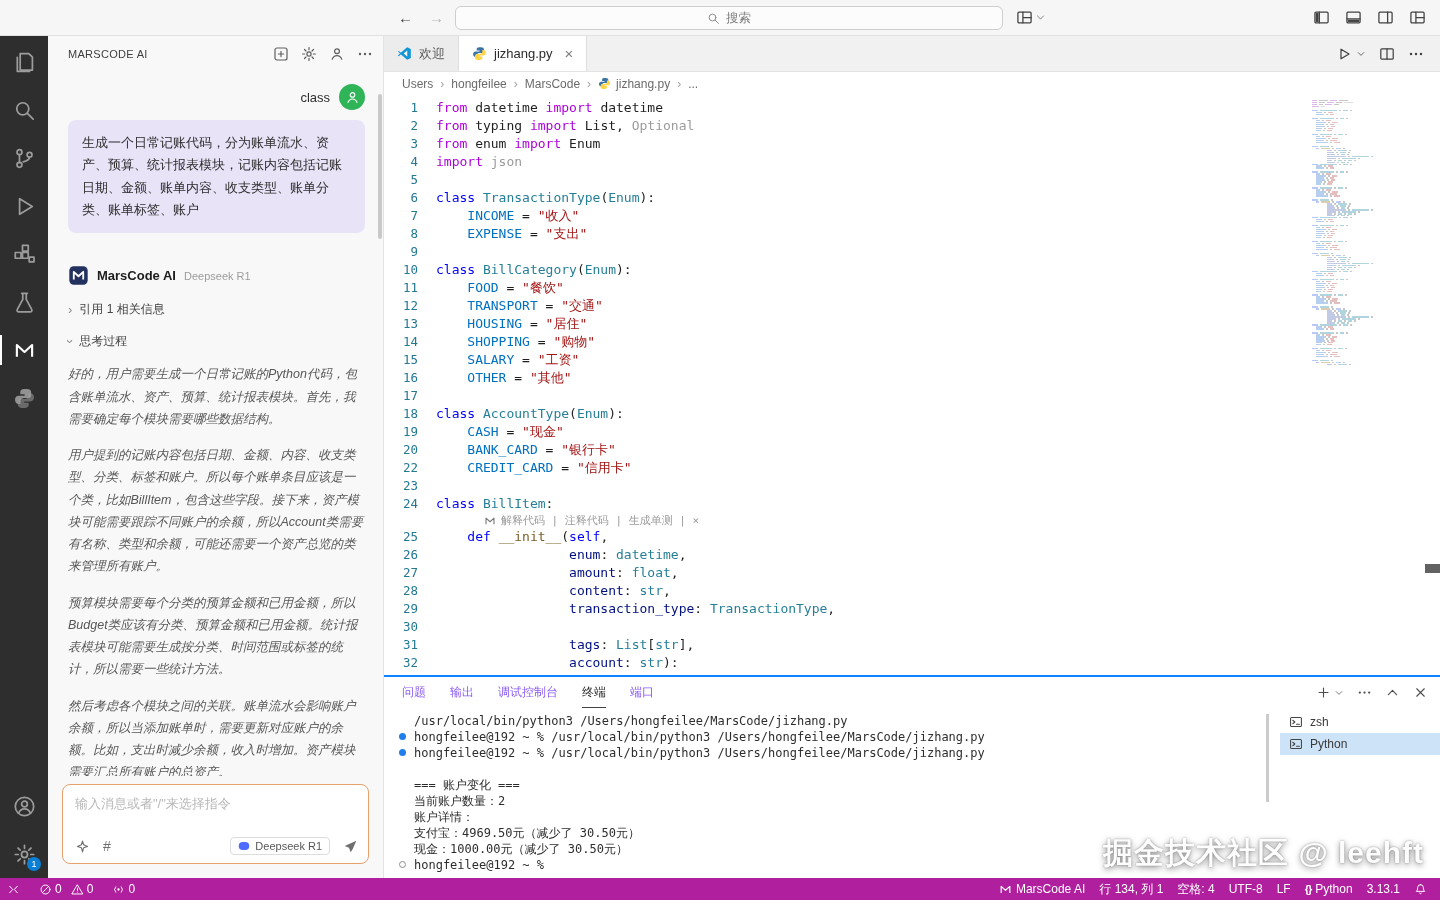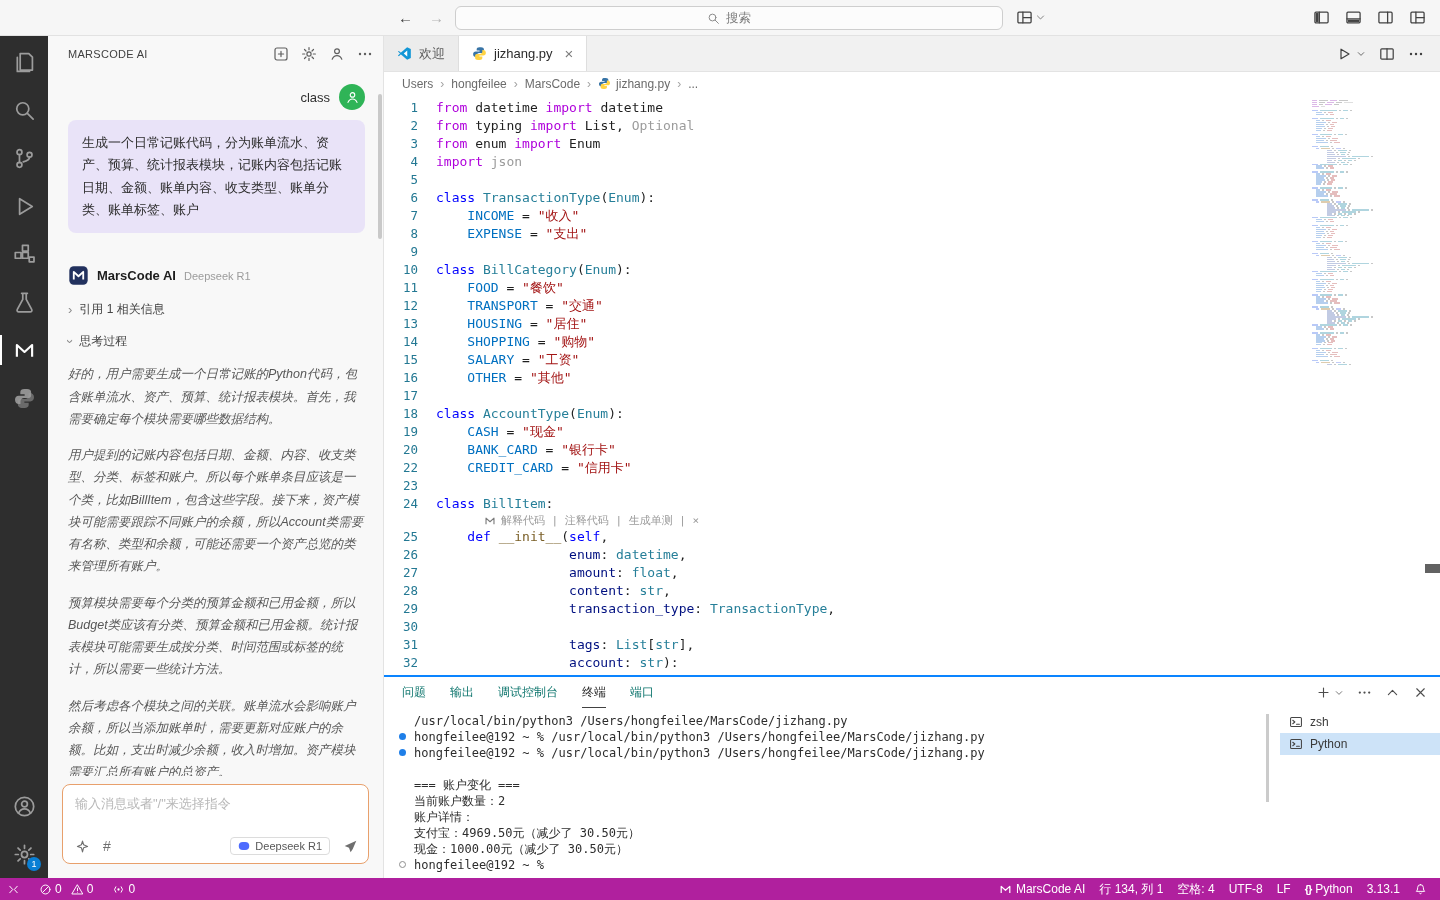--- a/index.html
+++ b/index.html
@@ -92,21 +92,21 @@
 .lens-row .ic{width:12px;height:12px;color:#7a7a7a;}
 .lens-text{font-size:11px;color:#9a9a9a;cursor:pointer;}
 .minimap{position:absolute;top:4px;right:16px;width:112px;}
 .mm-row{height:1.4px;margin-bottom:0.6px;display:flex;gap:2px;}
 .mm-seg{height:100%;opacity:.55;flex:none;}
 .overview-mark{position:absolute;right:0;top:468px;width:15px;height:9px;background:#474747;opacity:.85;}
 
 
 .panel{height:203px;min-height:203px;border-top:2px solid #0a84ff;display:flex;flex-direction:column;background:#fff;}
 .panel-head{height:31px;min-height:31px;display:flex;align-items:center;padding:0 12px 0 18px;}
-.ptab{font-size:12px;color:#0f766e;margin-right:24px;height:31px;display:flex;align-items:center;border-bottom:1.5px solid transparent;cursor:pointer;}
+.ptab{font-size:12px;color:#8b5cf6;margin-right:24px;height:31px;display:flex;align-items:center;border-bottom:1.5px solid transparent;cursor:pointer;}
 .ptab.active{color:#2b2b2b;border-bottom-color:#424242;}
 .panel-actions{margin-left:auto;display:flex;align-items:center;gap:13px;color:#4d4d4d;}
 .panel-actions .ic{width:15px;height:15px;cursor:pointer;}
 .panel-actions .ic.sm{width:10px;height:10px;margin-left:-10px;}
 .panel-body{flex:1;position:relative;min-height:0;}
 .terminal{position:absolute;left:0;top:5px;right:172px;bottom:0;padding-left:30px;font-family:"DejaVu Sans Mono","Liberation Mono",monospace;font-size:12px;line-height:16px;color:#2d2d2d;}
 .term-line{position:relative;white-space:pre;height:16px;}
 .term-dot{position:absolute;left:-15px;top:4px;width:7px;height:7px;border-radius:50%;}
 .term-dot.blue{background:#1f7fe8;}
 .term-dot.empty{width:7px;height:7px;border:1px solid #8f8f8f;background:transparent;}
@@ -1431,13 +1431,14 @@
           <span class="ic">
             <svg viewBox="0 0 16 16">
               <path d="M8 2a3.5 3.5 0 0 0-3.5 3.5c0 3-.9 4-1.6 4.8h10.2c-.7-.8-1.6-1.8-1.6-4.8A3.5 3.5 0 0 0 8 2z" stroke="currentColor" fill="none" stroke-width="1.2" stroke-linecap="round" stroke-linejoin="round"></path>
               <path d="M6.8 12.4a1.3 1.3 0 0 0 2.4 0" stroke="currentColor" fill="none" stroke-width="1.2" stroke-linecap="round" stroke-linejoin="round"></path>
             </svg>
           </span>
         </span>
       </div>
   </div>
 
+  <div class="watermark">掘金技术社区 @ leehft</div>
 </div>
 
 </body></html>

